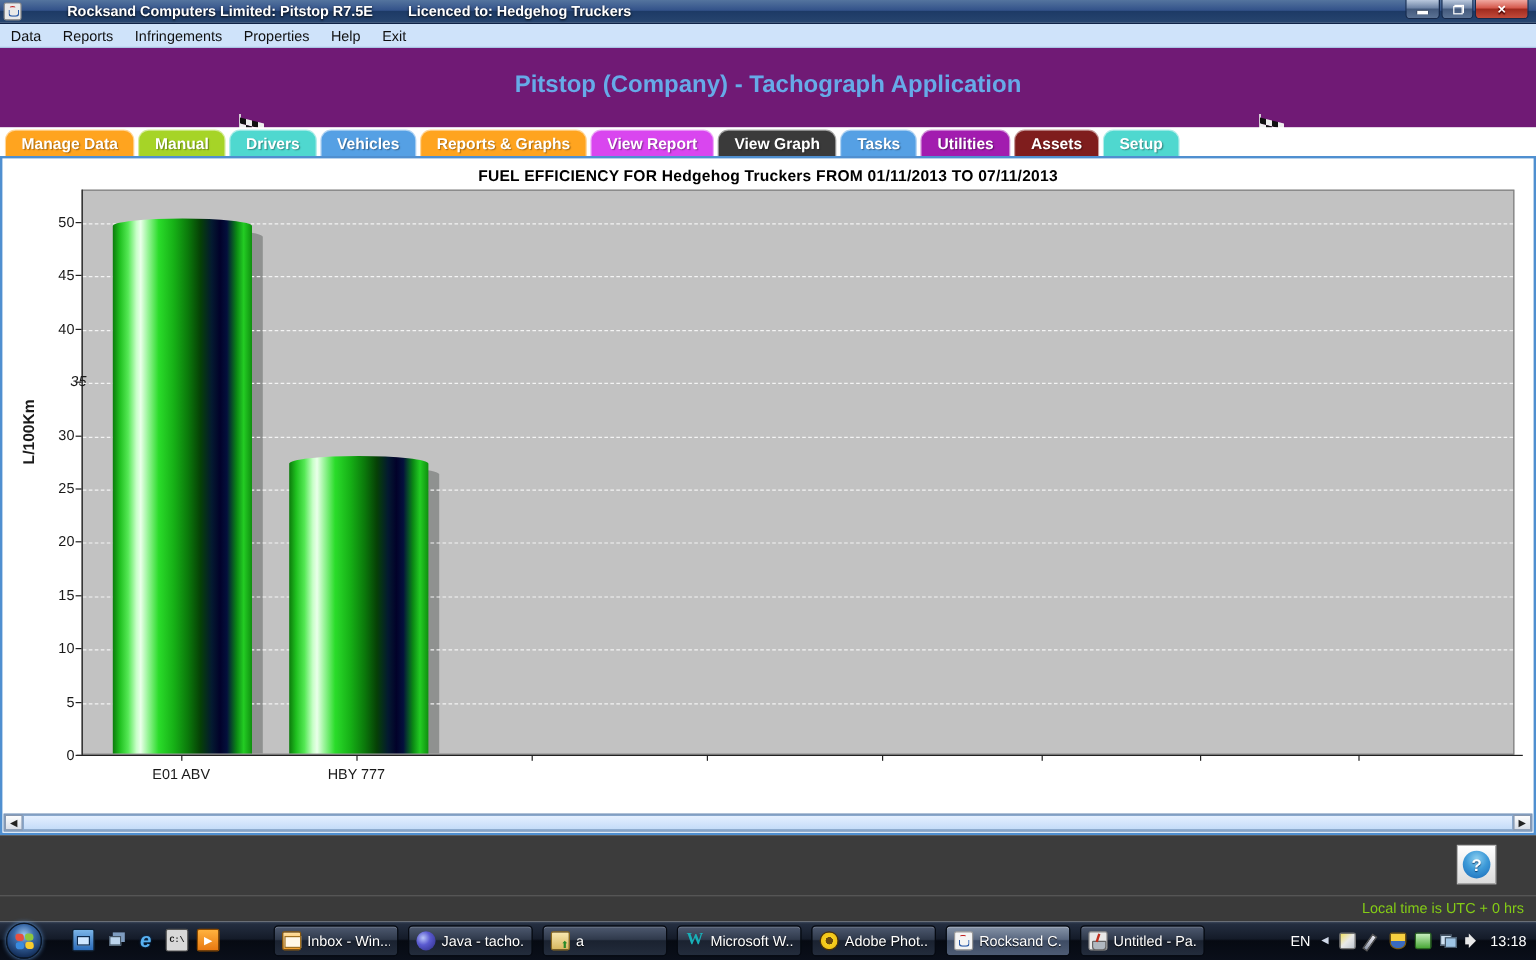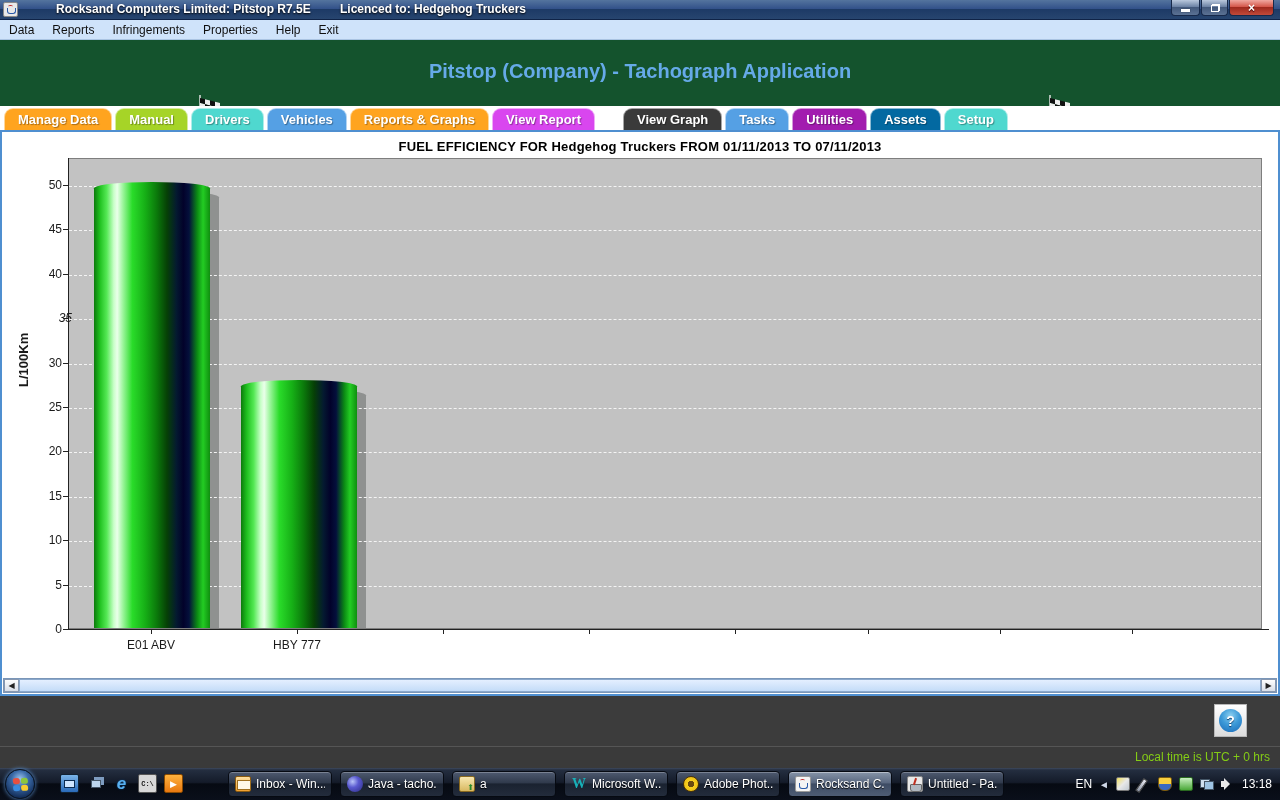--- a/index.html
+++ b/index.html
@@ -22,21 +22,21 @@
   .winbtn.close { width:45px; background:linear-gradient(#f0a8a0, #d4574a 45%, #a02a1e 50%, #c24a3a); font-weight:bold; }
   .winbtn .dash { width:9px; height:3px; background:#fff; margin-top:5px; box-shadow:0 0 1px #000; }
   .winbtn .sq { width:8px; height:7px; border:1px solid #fff; box-shadow:1px -1px 0 #fff; margin-top:2px; }
   .winbtn .x { font-size:12px; font-weight:bold; text-shadow:0 1px 1px #400; }
 
   
   .menubar { position:absolute; left:0; top:20px; width:1280px; height:20px; background:#cfe3fa; border-bottom:1px solid #aac4e2; display:flex; align-items:center; }
   .menuitem { font-size:12px; color:#101010; padding:0 9px; height:20px; line-height:20px; cursor:default; }
 
   
-  .appheader { position:absolute; left:0; top:40px; width:1280px; height:80px; background:#14532d; }
+  .appheader { position:absolute; left:0; top:40px; width:1280px; height:80px; background:#701a75; }
   .appheader .htitle { position:absolute; left:0; right:0; top:20px; text-align:center; color:#66aae8; font-size:20px; font-weight:bold; }
   .flag { position:absolute; top:54px; }
   .flag.left { left:196px; } .flag.right { left:1046px; }
 
   
   .tabbar { position:absolute; left:0; top:106px; width:1280px; height:24px; background:#ffffff; display:flex; align-items:flex-end; padding-left:4px; }
   .tab { height:22px; line-height:22px; padding:0 13px; margin-right:3px; color:#fff; font-size:13px; font-weight:bold;
     border-radius:9px 9px 0 0; border:1px solid rgba(255,255,255,.55); border-bottom:none;
     text-shadow:1px 1px 1px rgba(0,0,0,.35); white-space:nowrap; cursor:pointer; }
   .tab.selected { box-shadow:none; }
@@ -199,24 +199,24 @@
     </svg>
   </div>
 
   <div class="tabbar">
     <div class="tab" style="background: rgb(255, 164, 31);">Manage Data</div>
     <div class="tab" style="background: rgb(166, 212, 39);">Manual</div>
     <div class="tab" style="background: rgb(79, 216, 207);">Drivers</div>
     <div class="tab" style="background: rgb(85, 160, 228);">Vehicles</div>
     <div class="tab" style="background: rgb(255, 164, 31);">Reports &amp; Graphs</div>
     <div class="tab" style="background: #d946ef;">View Report</div>
-    <div class="tab selected" style="background: rgb(58, 58, 58); margin-left: 25px;">View Graph</div>
+    <div class="tab selected" style="background: rgb(58, 58, 58);">View Graph</div>
     <div class="tab" style="background: rgb(85, 160, 228);">Tasks</div>
     <div class="tab" style="background: #a21caf;">Utilities</div>
-    <div class="tab" style="background: #0369a1;">Assets</div>
+    <div class="tab" style="background: #7f1d1d;">Assets</div>
     <div class="tab" style="background: rgb(79, 216, 207);">Setup</div>
   </div>
 
   <div class="content">
     <div class="chart-title">FUEL EFFICIENCY FOR Hedgehog Truckers FROM 01/11/2013 TO 07/11/2013</div>
     <div class="ylabel-txt">L/100Km</div>
     <div id="plot">
         <div class="bar-shadow" style="left: 34px; top: 32px; width: 116px; height: 439px;"></div>
         <div class="bar-shadow" style="left: 181px; top: 230px; width: 116px; height: 241px;"></div>
         <div class="gridline" style="top: 426.6px;"></div>

